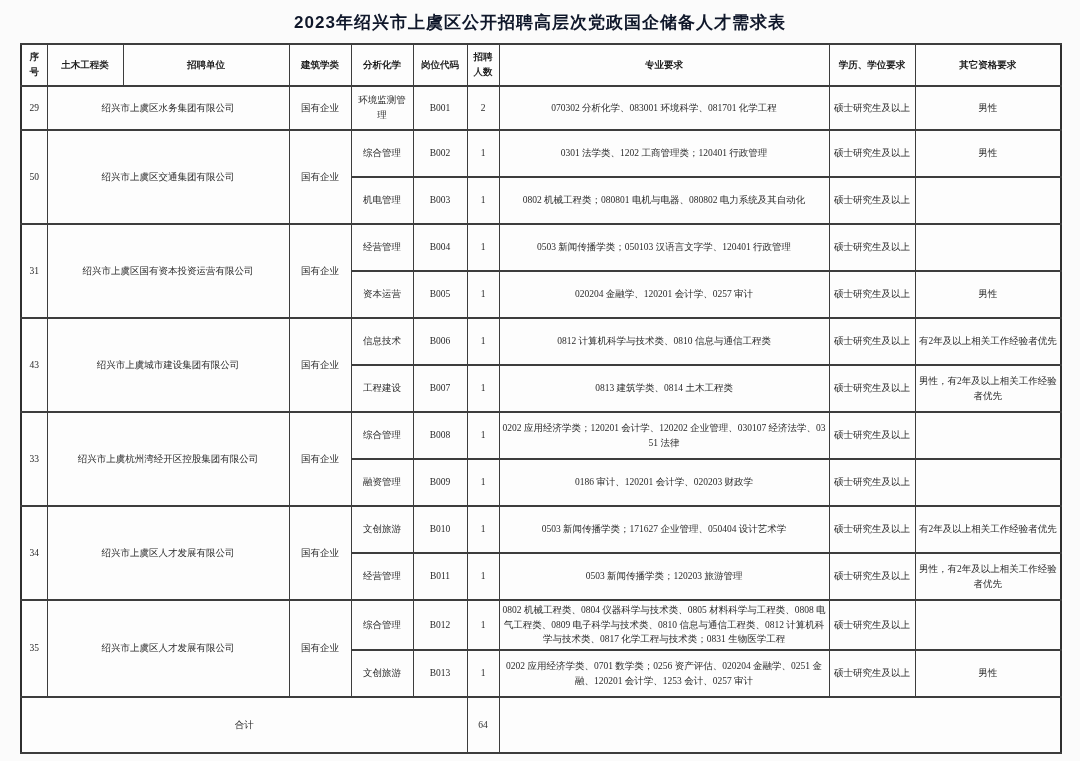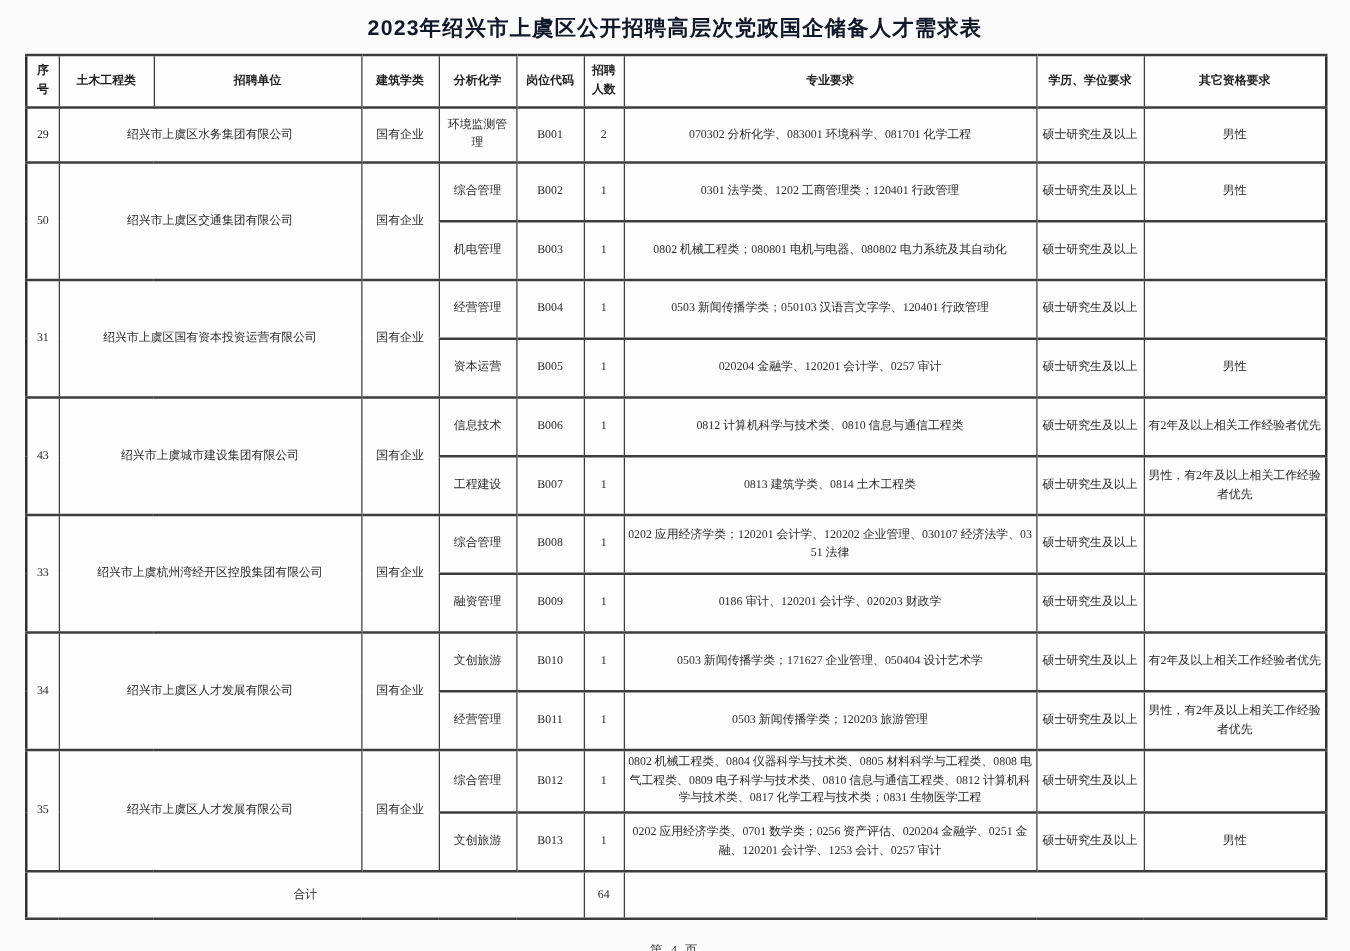--- a/index.html
+++ b/index.html
@@ -43,21 +43,21 @@
   }
   .req-table th {
     font-family: "Liberation Sans", "DejaVu Sans", sans-serif;
     font-weight: bold;
     font-size: 9.5px;
     color: #1e1e1e;
   }
   .req-table tr.header-row { height: 42px; }
   .req-table tr.row-single { height: 44px; }
   .req-table tr.row-sub { height: 47px; }
-  .req-table tr.total-row { height: 38px; margin-top: 40px; }
+  .req-table tr.total-row { height: 56px; margin-top: 40px; }
   .req-table td.left { text-align: center; }
   .page-footer {
     text-align: center;
     font-size: 10px;
     color: #3a3a3a;
     margin-top: 17px;
     letter-spacing: 2px;
   }
 </style>
 </head>

